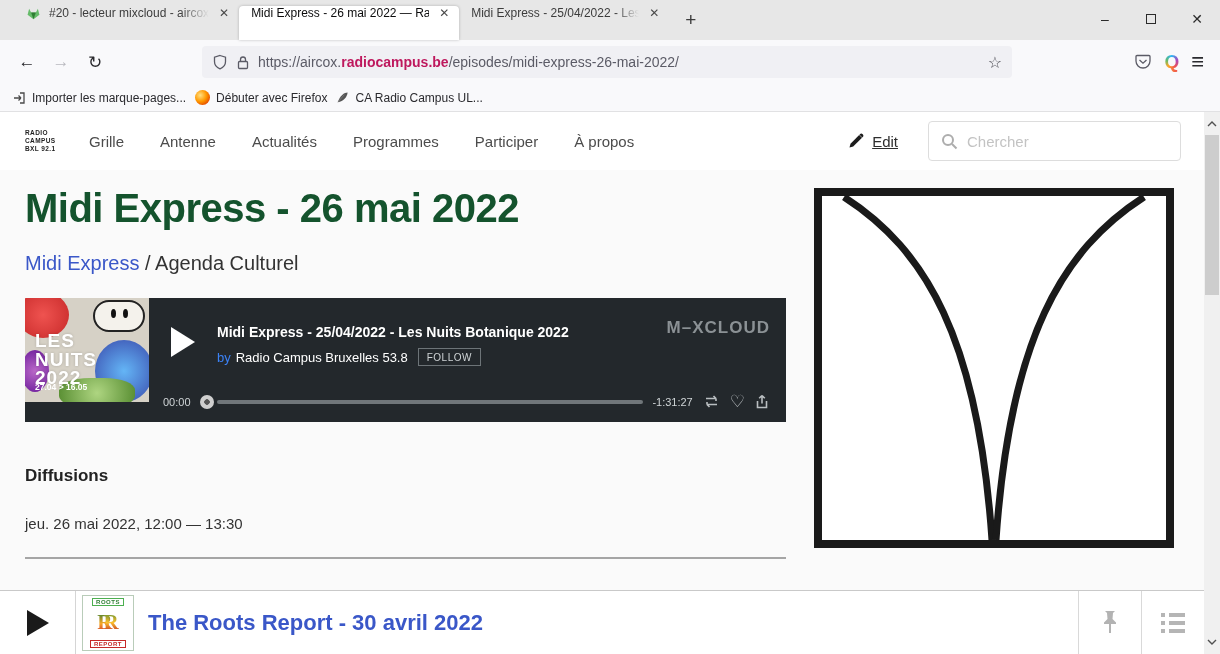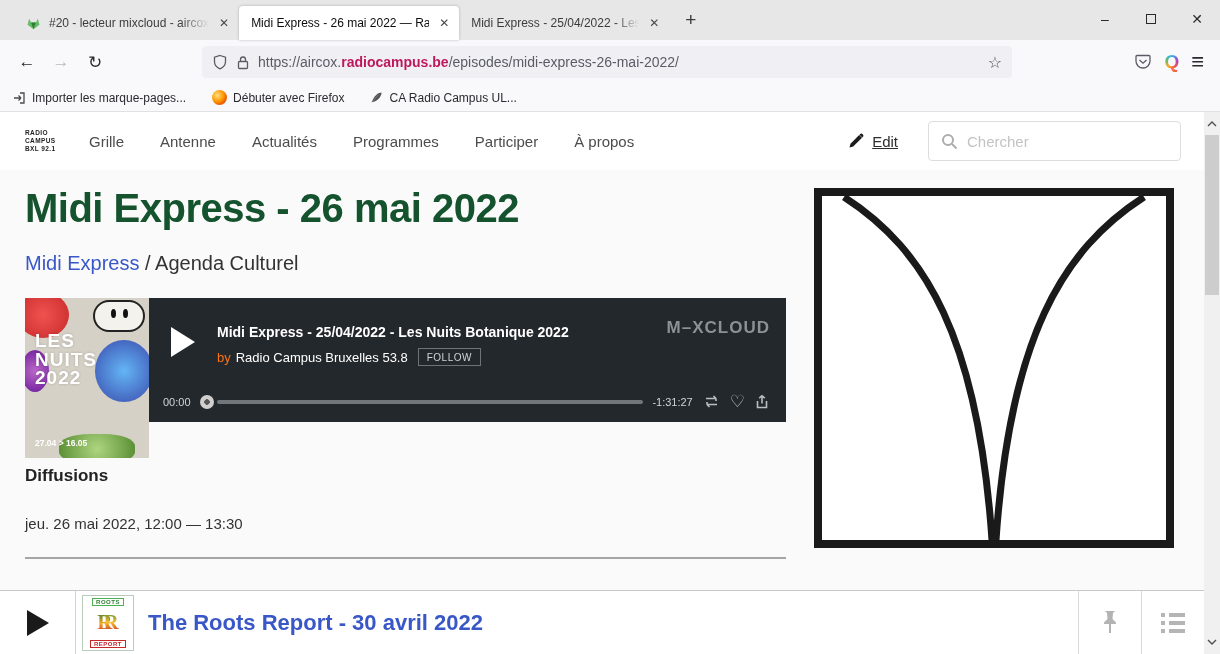--- a/index.html
+++ b/index.html
@@ -2,21 +2,21 @@
 <html><head>
 <meta charset="utf-8">
 <style>
   * { margin:0; padding:0; box-sizing:border-box; }
   html,body { width:1220px; height:654px; overflow:hidden; background:#fff;
     font-family:"Liberation Sans", sans-serif; }
 
   
   .tabstrip { height:40px; background:#e7e7e7; display:flex; align-items:flex-end;
     padding-left:14px; position:relative; }
-  .tab { height:34px; display:flex; align-items:center; padding:0 10px 0 12px;
+  .tab { height:34px; display:flex; padding:0 10px 0 12px;
     font-size:12px; color:#3c3c3c; }
   .tab.active { background:#fff; border-radius:4px 4px 0 0; color:#0c0c0d;
     box-shadow:0 0 3px rgba(0,0,0,.25); position:relative; z-index:2; }
   .tab-title { white-space:nowrap; overflow:hidden; }
   .tab1-title { max-width:178px;
     -webkit-mask-image:linear-gradient(90deg,#000 82%,transparent);
     mask-image:linear-gradient(90deg,#000 82%,transparent); }
   .tab2-title { max-width:178px; }
   .tab3-title { max-width:168px;
     -webkit-mask-image:linear-gradient(90deg,#000 86%,transparent);
@@ -40,21 +40,21 @@
   .url-domain { color:#be185d; font-weight:bold; }
   .url-star { font-size:16px; color:#4a4a52; }
   .tb-right { margin-left:auto; display:flex; align-items:center; gap:12px; padding-right:6px; }
   .q-icon { font-size:19px; font-weight:bold;
     background:conic-gradient(#29b6f6,#ab47bc,#ef5350,#ffa726,#66bb6a,#29b6f6);
     -webkit-background-clip:text; background-clip:text; color:transparent; }
   .menu-icon { font-size:22px; color:#2a2a2e; }
 
   
   .bookmarks { height:28px; background:#f9f9fb; border-bottom:1px solid #e1e1e3;
-    display:flex; align-items:center; padding:0 12px; gap:26px; }
+    display:flex; align-items:center; padding:0 12px; gap:9px; }
   .bm-item { display:flex; align-items:center; gap:6px; font-size:12px; color:#2a2a2e; }
   .ff-circle { width:15px; height:15px; border-radius:50%;
     background:radial-gradient(circle at 35% 35%, #ffe082, #ff9800 45%, #e65100 75%, #b71c1c); }
 
   
   .viewport { position:relative; height:542px; background:#fafafa; overflow:hidden; }
 
   .site-header { height:58px; background:#fff; display:flex; align-items:center; padding:0 25px; }
   .site-logo { width:46px; font-size:6.5px; font-weight:bold; color:#1f1f1f;
     line-height:1.25; letter-spacing:.4px; flex:none; }
@@ -68,21 +68,21 @@
   .search-box input::placeholder { color:#c3c3c3; }
 
   .content { display:flex; padding:0 25px; }
   .main-col { width:761px; flex:none; }
   .page-title { margin-top:16px; font-size:40px; font-weight:600; color:#14532d; letter-spacing:-.5px; }
   .breadcrumb { margin-top:21px; font-size:20px; color:#333; }
   .bc-link { color:#3a57c8;margin-top:48px; }
 
   
   .mixcloud { margin-top:23px; height:124px; background:#23282c; display:flex; position:relative; }
-  .artwork { width:124px; height:160px; background:#d6d1c6; position:relative; overflow:hidden; flex:none; }
+  .artwork { width:124px; height:104px; background:#d6d1c6; position:relative; overflow:hidden; flex:none; }
   .blob { position:absolute; border-radius:50%; }
   .blob-red { width:52px; height:46px; left:-8px; top:-6px;
     background:radial-gradient(circle,#ef5350,#c62828); }
   .blob-blue { width:58px; height:62px; right:-4px; top:42px;
     background:radial-gradient(circle,#64b5f6,#3949ab); }
   .blob-green { width:76px; height:30px; left:34px; bottom:-6px; border-radius:40%;
     background:radial-gradient(circle,#aed581,#558b2f); }
   .blob-purple { width:28px; height:42px; left:-4px; top:52px;
     background:radial-gradient(circle,#ba68c8,#6a1b9a); }
   .cloud { position:absolute; width:52px; height:32px; right:4px; top:2px;
@@ -94,21 +94,21 @@
     text-shadow:0 0 3px rgba(0,0,0,.2); }
   .art-dates { position:absolute; left:10px; bottom:10px; color:#fff; font-weight:bold; font-size:8.5px; }
 
   .mc-body { flex:1; position:relative; }
   .mc-top { display:flex; align-items:flex-start; padding:26px 0 0 22px; }
   .mc-play { width:0; height:0; border-left:24px solid #fff;
     border-top:15px solid transparent; border-bottom:15px solid transparent; margin-top:3px; }
   .mc-titles { margin-left:22px; }
   .mc-title { font-size:14px; font-weight:bold; color:#fff; }
   .mc-byrow { margin-top:8px; font-size:13px; color:#fff; display:flex; align-items:center; }
-  .mc-by { color:#f97316; margin-right:5px; }
+  .mc-by { color:#3b82f6; margin-right:5px; }
   .mc-follow { margin-left:10px; border:1px solid #6d7478; color:#cfd4d6; font-size:10px;
     padding:3px 8px 2px; letter-spacing:.5px; }
   .mc-brand { position:absolute; right:16px; top:20px; color:#8b9195; font-weight:bold;
     font-size:17px; letter-spacing:1px; }
   .mc-progress { position:absolute; left:14px; right:16px; bottom:12px;
     display:flex; align-items:center; gap:9px; color:#cfd4d6; font-size:11px; }
   .mc-knob { width:14px; height:14px; border-radius:50%; flex:none;
     background:radial-gradient(circle,#555 0 2.5px,#cfcfcf 3px); margin-right:-6px; z-index:1; }
   .mc-bar { flex:1; height:4px; background:#70767a; border-radius:2px; }
   .mc-ico { color:#b9bec1; display:flex; align-items:center; }

